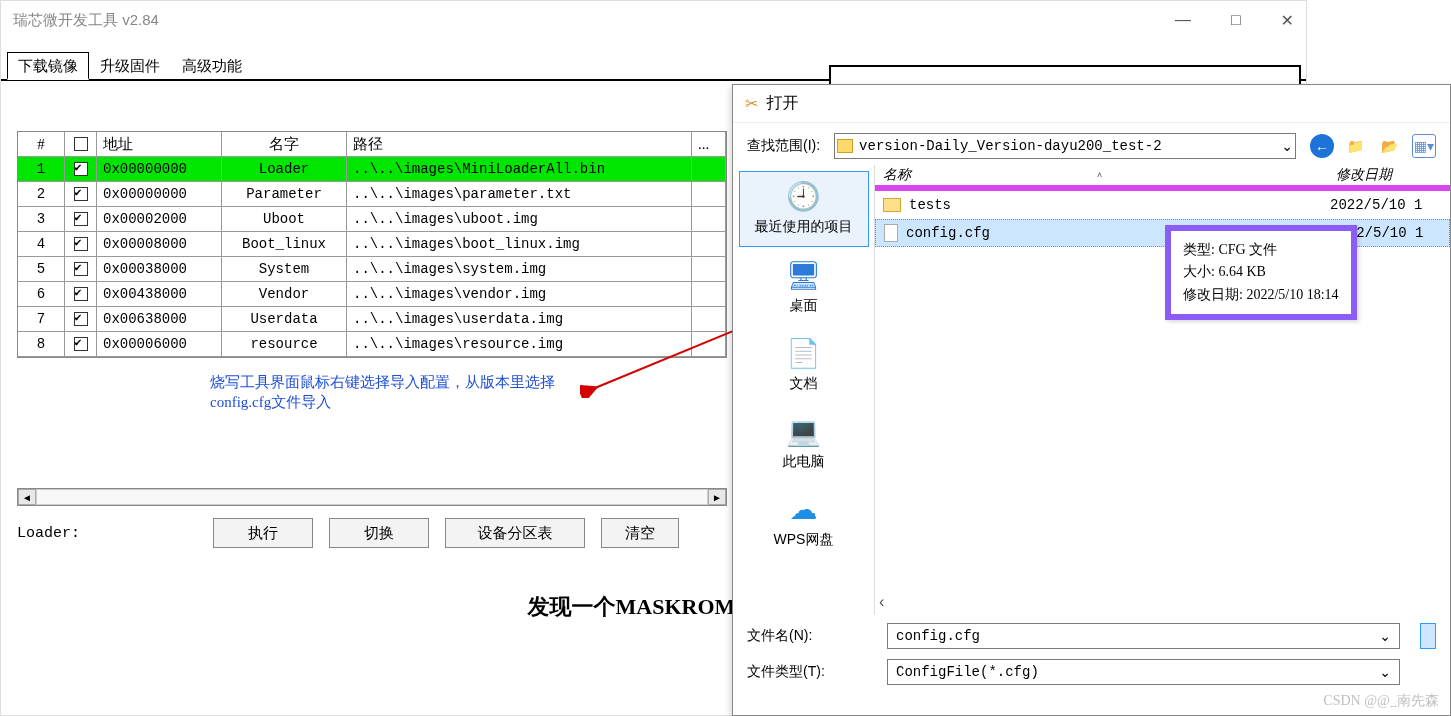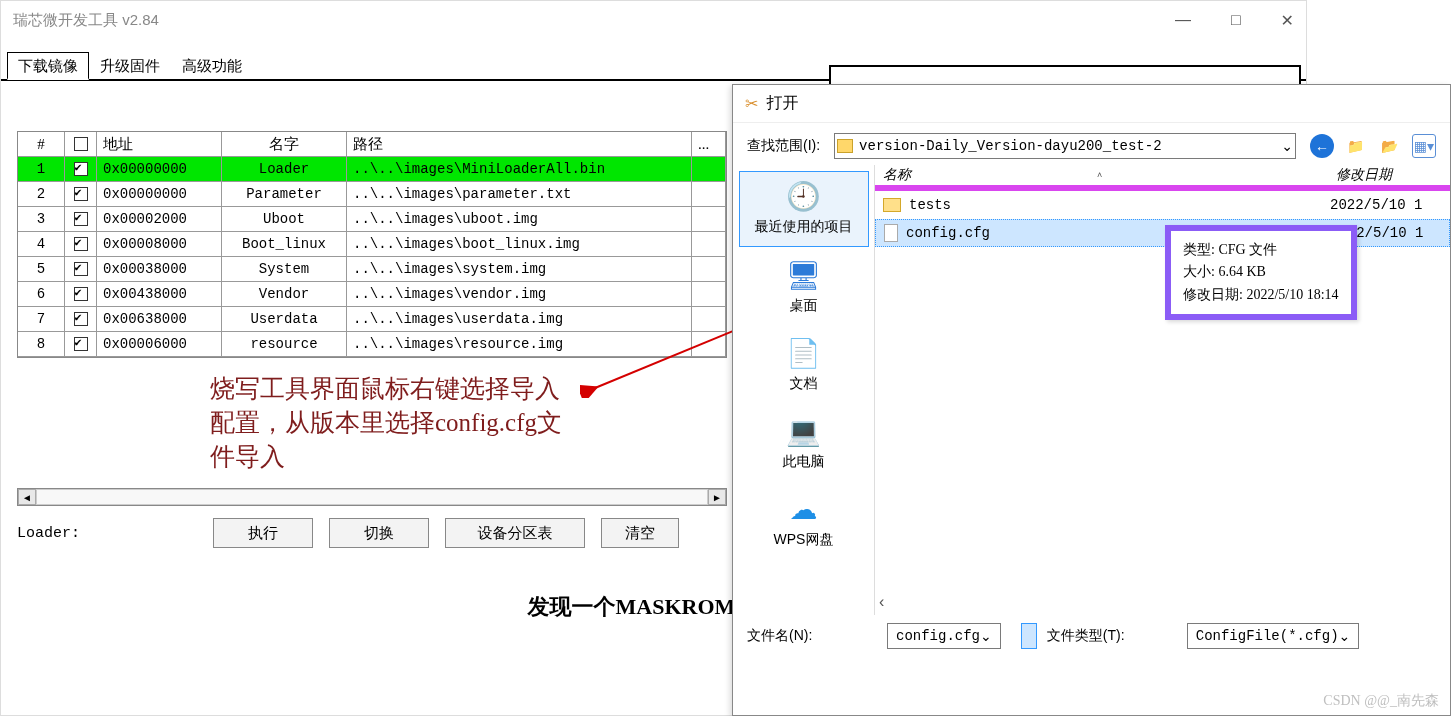--- a/index.html
+++ b/index.html
@@ -25,21 +25,21 @@
 .thead .cell { font-family: "Microsoft YaHei"; background: #fff; font-size: 15px;}
 .c-num { width: 47px; justify-content: center; }
 .c-chk { width: 32px; justify-content: center; }
 .c-addr { width: 125px; }
 .c-name { width: 125px; justify-content: center; }
 .c-path { flex: 1; }
 .c-last { width: 34px; }
 .row.highlight { background: #00e600; }
 .chk { width: 14px; height: 14px; border: 1px solid #333; display: inline-block; position: relative; background:#fff;}
 .chk.checked::after { content:"✔"; position:absolute; top:-3px; left:0; font-size:12px; color:#000;}
-.annot { position: absolute; left: 210px; top: 372px; color: #7f1d1d; font-family: SimSun; font-size: 25px; line-height: 1.35; width: 370px; }
+.annot { position: absolute; left: 210px; top: 372px; color: #1d4ed8; font-family: SimSun; font-size: 15px; line-height: 1.35; width: 370px; }
 .scrollbar-h { height: 18px; width: 710px; border: 1px solid #888; margin-top: 130px; background: #f0f0f0; display:flex; align-items:center;}
 .sb-arrow{width:18px;height:16px;border:1px solid #aaa;background:#e8e8e8;display:flex;align-items:center;justify-content:center;font-size:10px;}
 .sb-track{flex:1;height:16px;background:#f8f8f8;border:1px solid #ccc;}
 .btnrow { display: flex; gap: 16px; align-items: center; margin-top: 12px; }
 .loader-label { width: 180px; font-family: "Courier New"; font-size: 15px;}
 .winbtn { border: 1px solid #888; background: #f3f3f3; height: 30px; padding: 4px 8px; font-size: 15px; }
 .winbtn.exec{width:100px;} .winbtn.swap{width:100px;} .winbtn.part{width:140px;} .winbtn.clear{width:78px;}
 .status-banner { margin-top: 44px; text-align: center; font-size: 22px; font-weight: bold; font-family: SimSun; }
 .filedlg { position: absolute; left: 732px; top: 84px; width: 719px; height: 632px; background: #fff; border: 1px solid #888; box-shadow: -2px 2px 6px rgba(0,0,0,.15); }
 .fd-title { padding: 8px 12px; display:flex; align-items:center; gap:8px; font-size:16px; border-bottom:1px solid #eee;}
@@ -60,21 +60,21 @@
 .fd-col-name{width:455px;padding-left:8px;display:flex;align-items:center;gap:6px;}
 .fd-col-date{flex:1;padding-left:6px;}
 .sort-caret{font-size:9px;color:#555;margin-left:180px;}
 .fd-row{display:flex;height:28px;align-items:center;font-size:14px;}
 .fd-row .fname{width:455px;padding-left:8px;display:flex;align-items:center;gap:8px;font-family:"Courier New";}
 .fd-row .fdate{flex:1;font-family:"Courier New";}
 .fd-row.selected{background:#cde6ff;border:1px dotted #3399ff;}
 .folder-mini{width:18px;height:14px;background:#ffe08a;border:1px solid #d4a82a;}
 .file-mini{width:14px;height:18px;border:1px solid #aaa;background:#fff;}
 .tooltip{position:absolute;left:290px;top:60px;border:6px solid #8b5cf6;background:#fff;padding:8px 12px;font-size:14px;line-height:1.6;box-shadow:2px 2px 4px rgba(0,0,0,.15);font-family:"Microsoft YaHei";}
-.fd-bottom{padding:8px 14px;display:flex;gap:10px;}
+.fd-bottom{padding:8px 14px;display:flex;flex-direction:column;gap:10px;}
 .fd-brow{display:flex;align-items:center;gap:20px;}
 .fd-brow .lbl{width:120px;font-size:14px;}
 .fd-brow .val{flex:1;border:1px solid #7a7a7a;height:26px;padding:0 8px;font-family:"Courier New";font-size:14px;display:flex;align-items:center;}
 .fd-brow .dd{margin-left:auto;}
 .fd-action{width:16px;height:26px;background:#cde6ff;border:1px solid #3399ff;}
 .arrow-line{position:absolute;pointer-events:none;}
 .watermark{position:absolute;right:12px;bottom:6px;color:rgba(180,180,180,.85);font-size:14px;font-family:Liberation Serif, serif;}
 .top-search{position:absolute;left:828px;top:64px;width:472px;height:30px;border:2px solid #000;background:#fff;}
 </style>
 </head>

